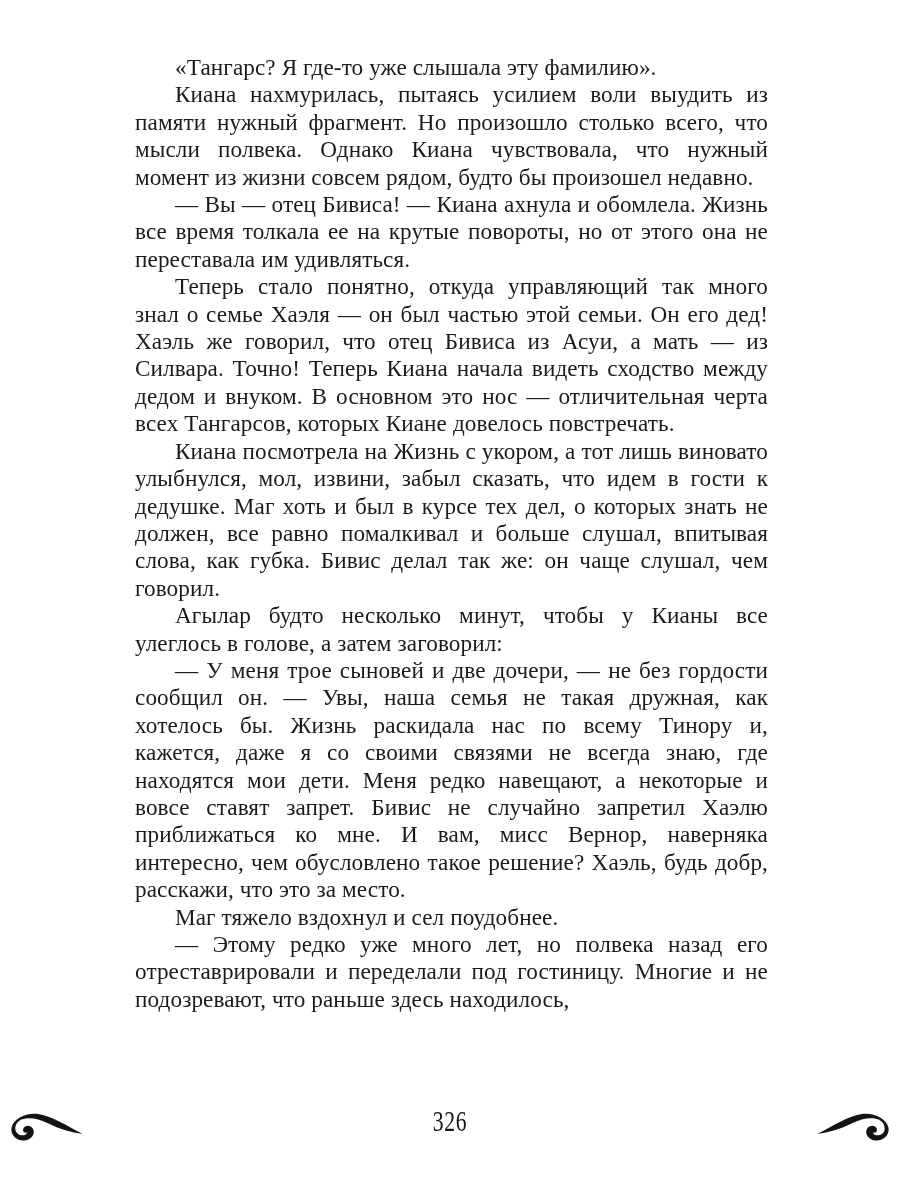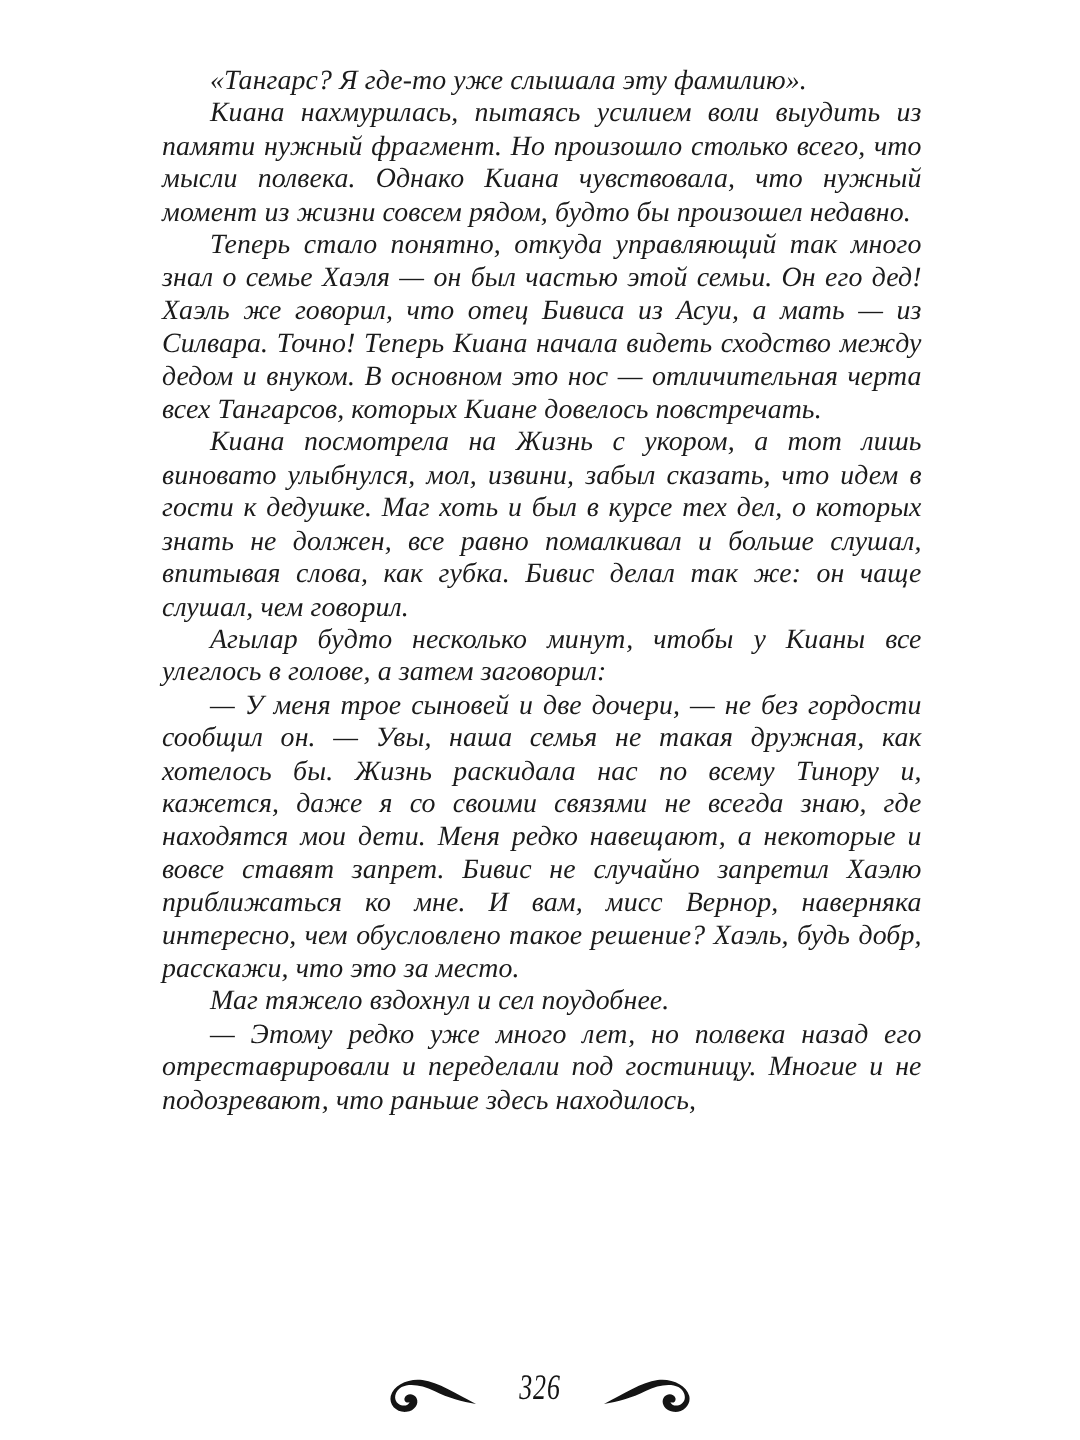--- a/index.html
+++ b/index.html
@@ -8,21 +8,20 @@
     background: #ffffff;
   }
   .book-page {
     position: relative;
     width: 900px;
     height: 1200px;
     background: #ffffff;
     overflow: hidden;
     font-family: "Liberation Serif", serif;
     color: #1b1b1b;
-    font-style: italic;
   }
   .text-block {
     position: absolute;
     left: 135px;
     top: 54px;
     width: 633px;
     font-size: 23.2px;
     line-height: 27.4px;
     text-align: justify;
     letter-spacing: 0.1px;
@@ -33,23 +32,22 @@
     text-indent: 40px;
   }
   .page-footer {
     position: absolute;
     left: 0;
     top: 1098px;
     width: 900px;
     height: 52px;
     display: flex;
     align-items: center;
-    justify-content: center;
+    justify-content: space-between;
     gap: 26px;
-    margin-top: 36px;
   }
   .flourish {
     width: 86px;
     height: 38px;
     flex: 0 0 auto;
   }
   .flourish svg { display: block; width: 100%; height: 100%; }
   .flourish-right { transform: scaleX(-1); }
   .page-number {
     font-family: "Liberation Serif", serif;
@@ -62,20 +60,21 @@
   }
 </style>
 </head>
 <body>
 
 <div class="book-page">
 
   <div class="text-block">
       <p>«Тангарс? Я где-то уже слышала эту фамилию».</p>
       <p>Киана нахмурилась, пытаясь усилием воли выудить из памяти нужный фрагмент. Но произошло столько всего, что мысли полвека. Однако Киана чувствовала, что нужный момент из жизни совсем рядом, будто бы произошел недавно.</p>
+      <p>— Вы — отец Бивиса! — Киана ахнула и обомлела. Жизнь все время толкала ее на крутые повороты, но от этого она не переставала им удивляться.</p>
       <p>Теперь стало понятно, откуда управляющий так много знал о семье Хаэля — он был частью этой семьи. Он его дед! Хаэль же говорил, что отец Бивиса из Асуи, а мать — из Силвара. Точно! Теперь Киана начала видеть сходство между дедом и внуком. В основном это нос — отличительная черта всех Тангарсов, которых Киане довелось повстречать.</p>
       <p>Киана посмотрела на Жизнь с укором, а тот лишь виновато улыбнулся, мол, извини, забыл сказать, что идем в гости к дедушке. Маг хоть и был в курсе тех дел, о которых знать не должен, все равно помалкивал и больше слушал, впитывая слова, как губка. Бивис делал так же: он чаще слушал, чем говорил.</p>
       <p>Агылар будто несколько минут, чтобы у Кианы все улеглось в голове, а затем заговорил:</p>
       <p>— У меня трое сыновей и две дочери, — не без гордости сообщил он. — Увы, наша семья не такая дружная, как хотелось бы. Жизнь раскидала нас по всему Тинору и, кажется, даже я со своими связями не всегда знаю, где находятся мои дети. Меня редко навещают, а некоторые и вовсе ставят запрет. Бивис не случайно запретил Хаэлю приближаться ко мне. И вам, мисс Вернор, наверняка интересно, чем обусловлено такое решение? Хаэль, будь добр, расскажи, что это за место.</p>
       <p>Маг тяжело вздохнул и сел поудобнее.</p>
       <p>— Этому редко уже много лет, но полвека назад его отреставрировали и переделали под гостиницу. Многие и не подозревают, что раньше здесь находилось,</p>
     </div>
 
   <div class="page-footer">
     <span class="flourish flourish-left">

